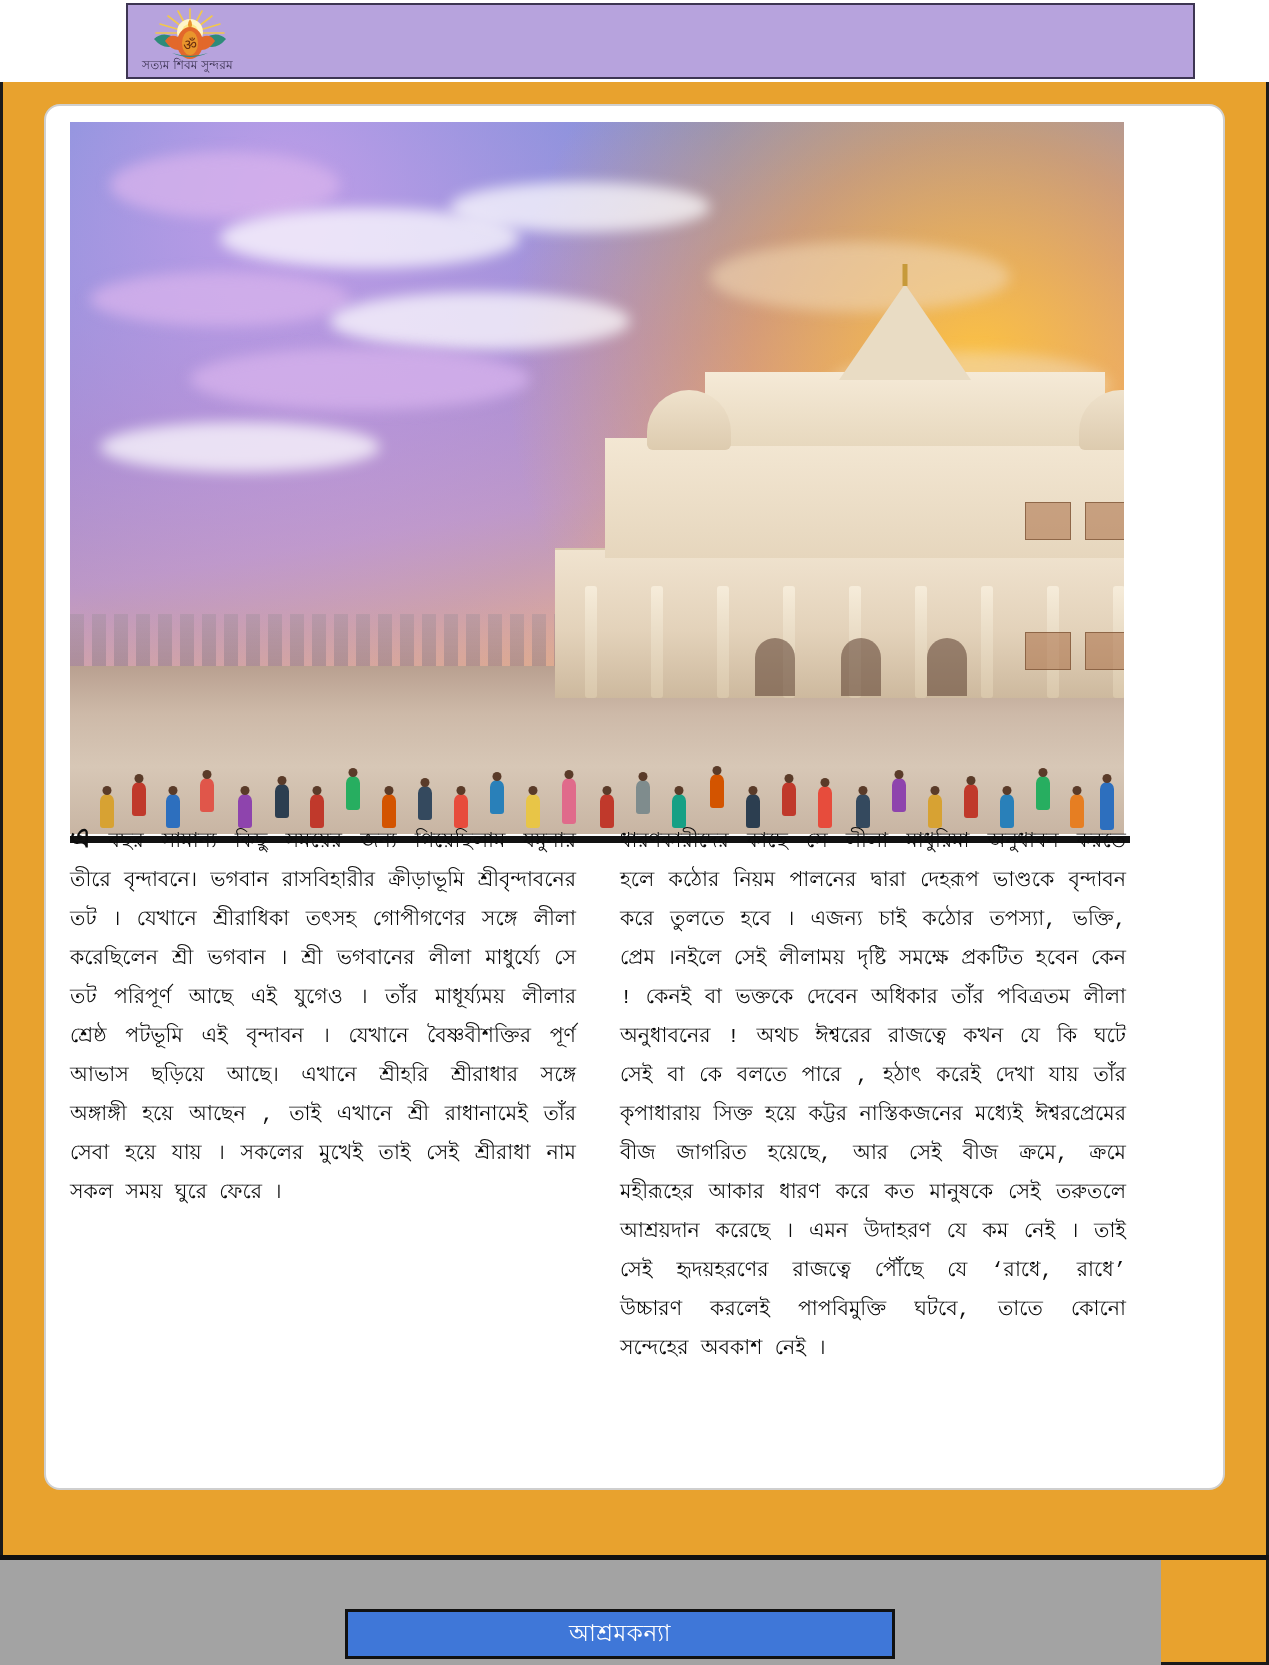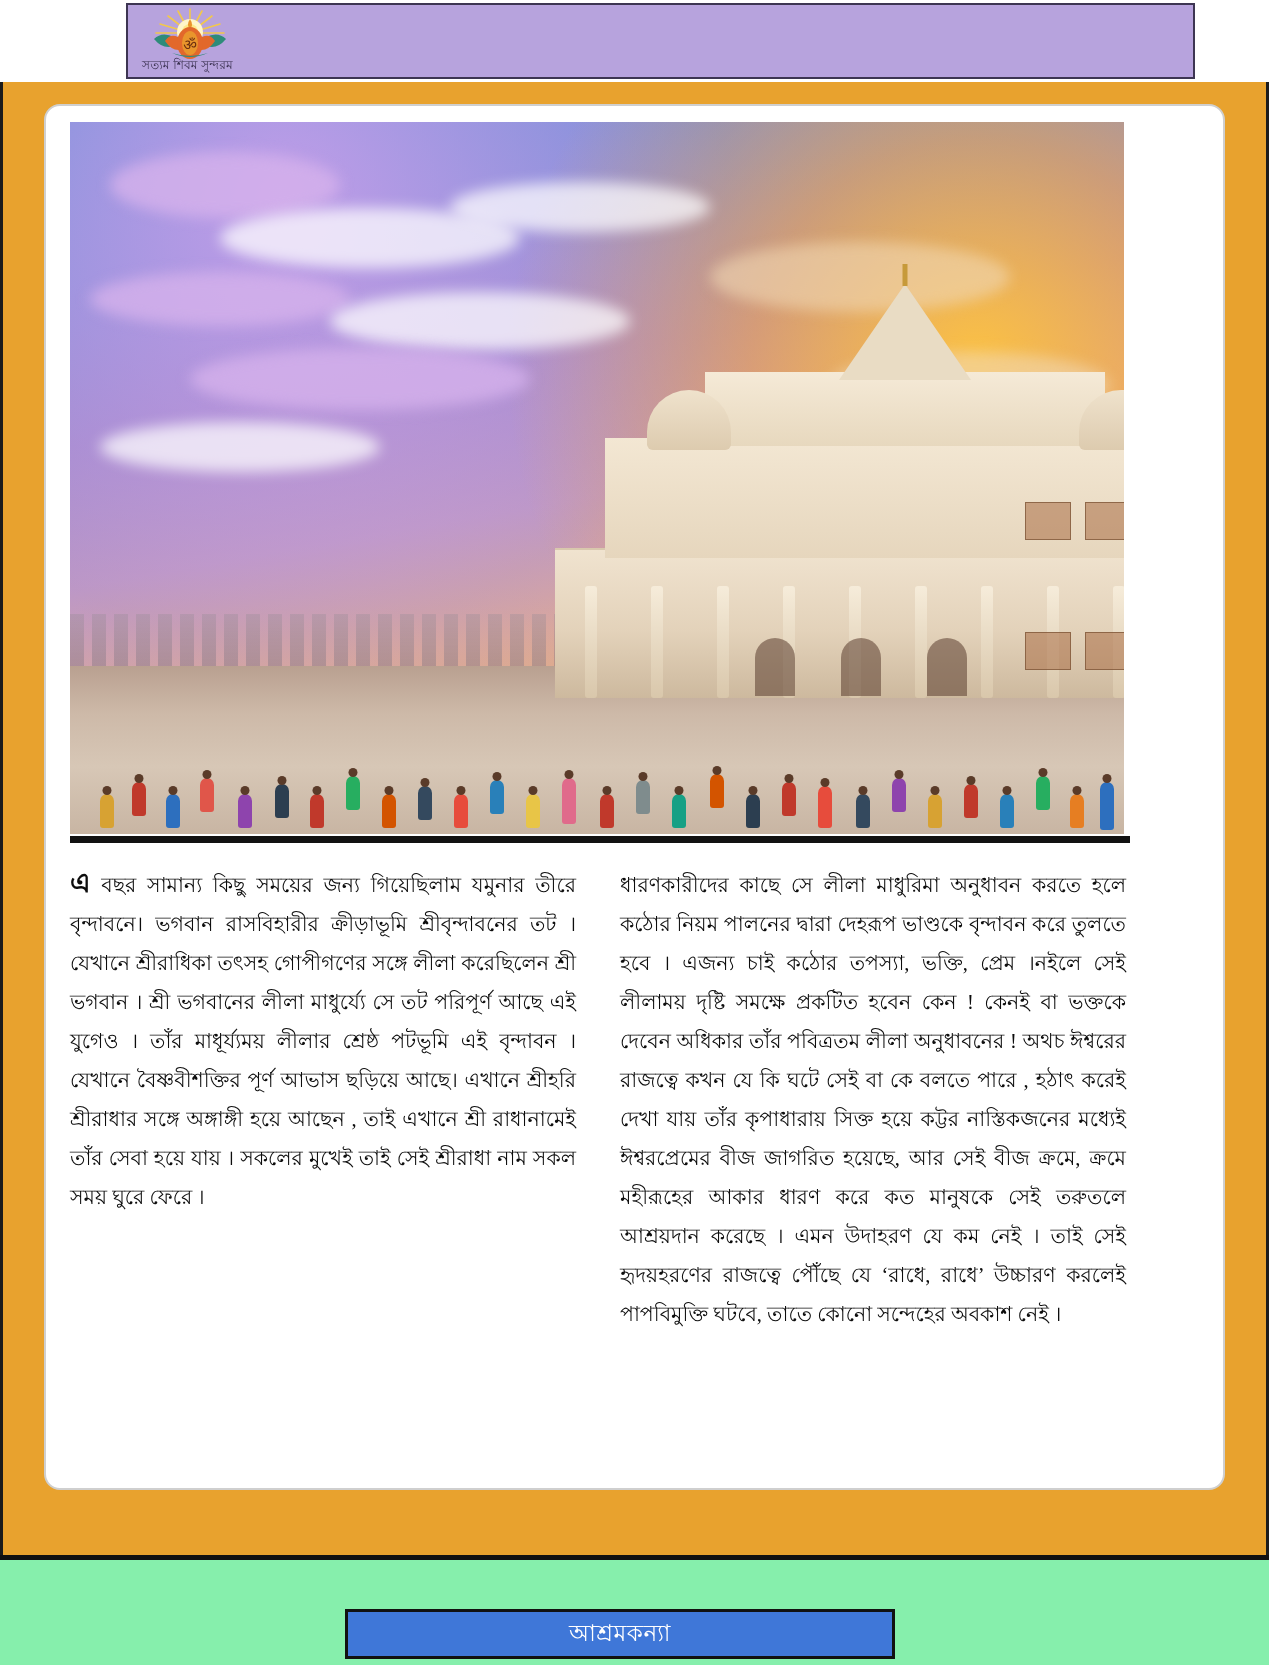--- a/index.html
+++ b/index.html
@@ -216,24 +216,25 @@
     left: 50%; top: -8px;
     transform: translateX(-50%);
     width: 9px; height: 9px;
     border-radius: 50%;
     background: #5a3b29;
   }
 
   
   .article {
     position: absolute;
-    left: 24px; top: 760px;
+    left: 24px; top: 716px;
     width: 1056px; height: 620px;
     display: flex;
     gap: 44px;
+    font-family: Liberation Mono, monospace;
   }
   .column {
     width: 512px;
     font-size: 20.5px;
     line-height: 39px;
     color: #0d0d0d;
     text-align: justify;
   }
   .column p { margin: 0; }
   .column p + p { text-indent: 44px; }
@@ -246,22 +247,22 @@
     display: block;
     text-align: right;
     font-size: 17px;
     margin-top: 2px;
   }
 
   
   .footer-band {
     position: absolute;
     left: 0; bottom: 0;
-    width: 1269px; height: 110px;
-    background: #86efac;
+    width: 1161px; height: 110px;
+    background: #a3a3a3;
   }
   .footer-pill {
     position: absolute;
     left: 345px; bottom: 6px;
     width: 550px; height: 50px;
     background: #3f77d8;
     border: 3px solid #111111;
     display: flex;
     align-items: center;
     justify-content: center;

